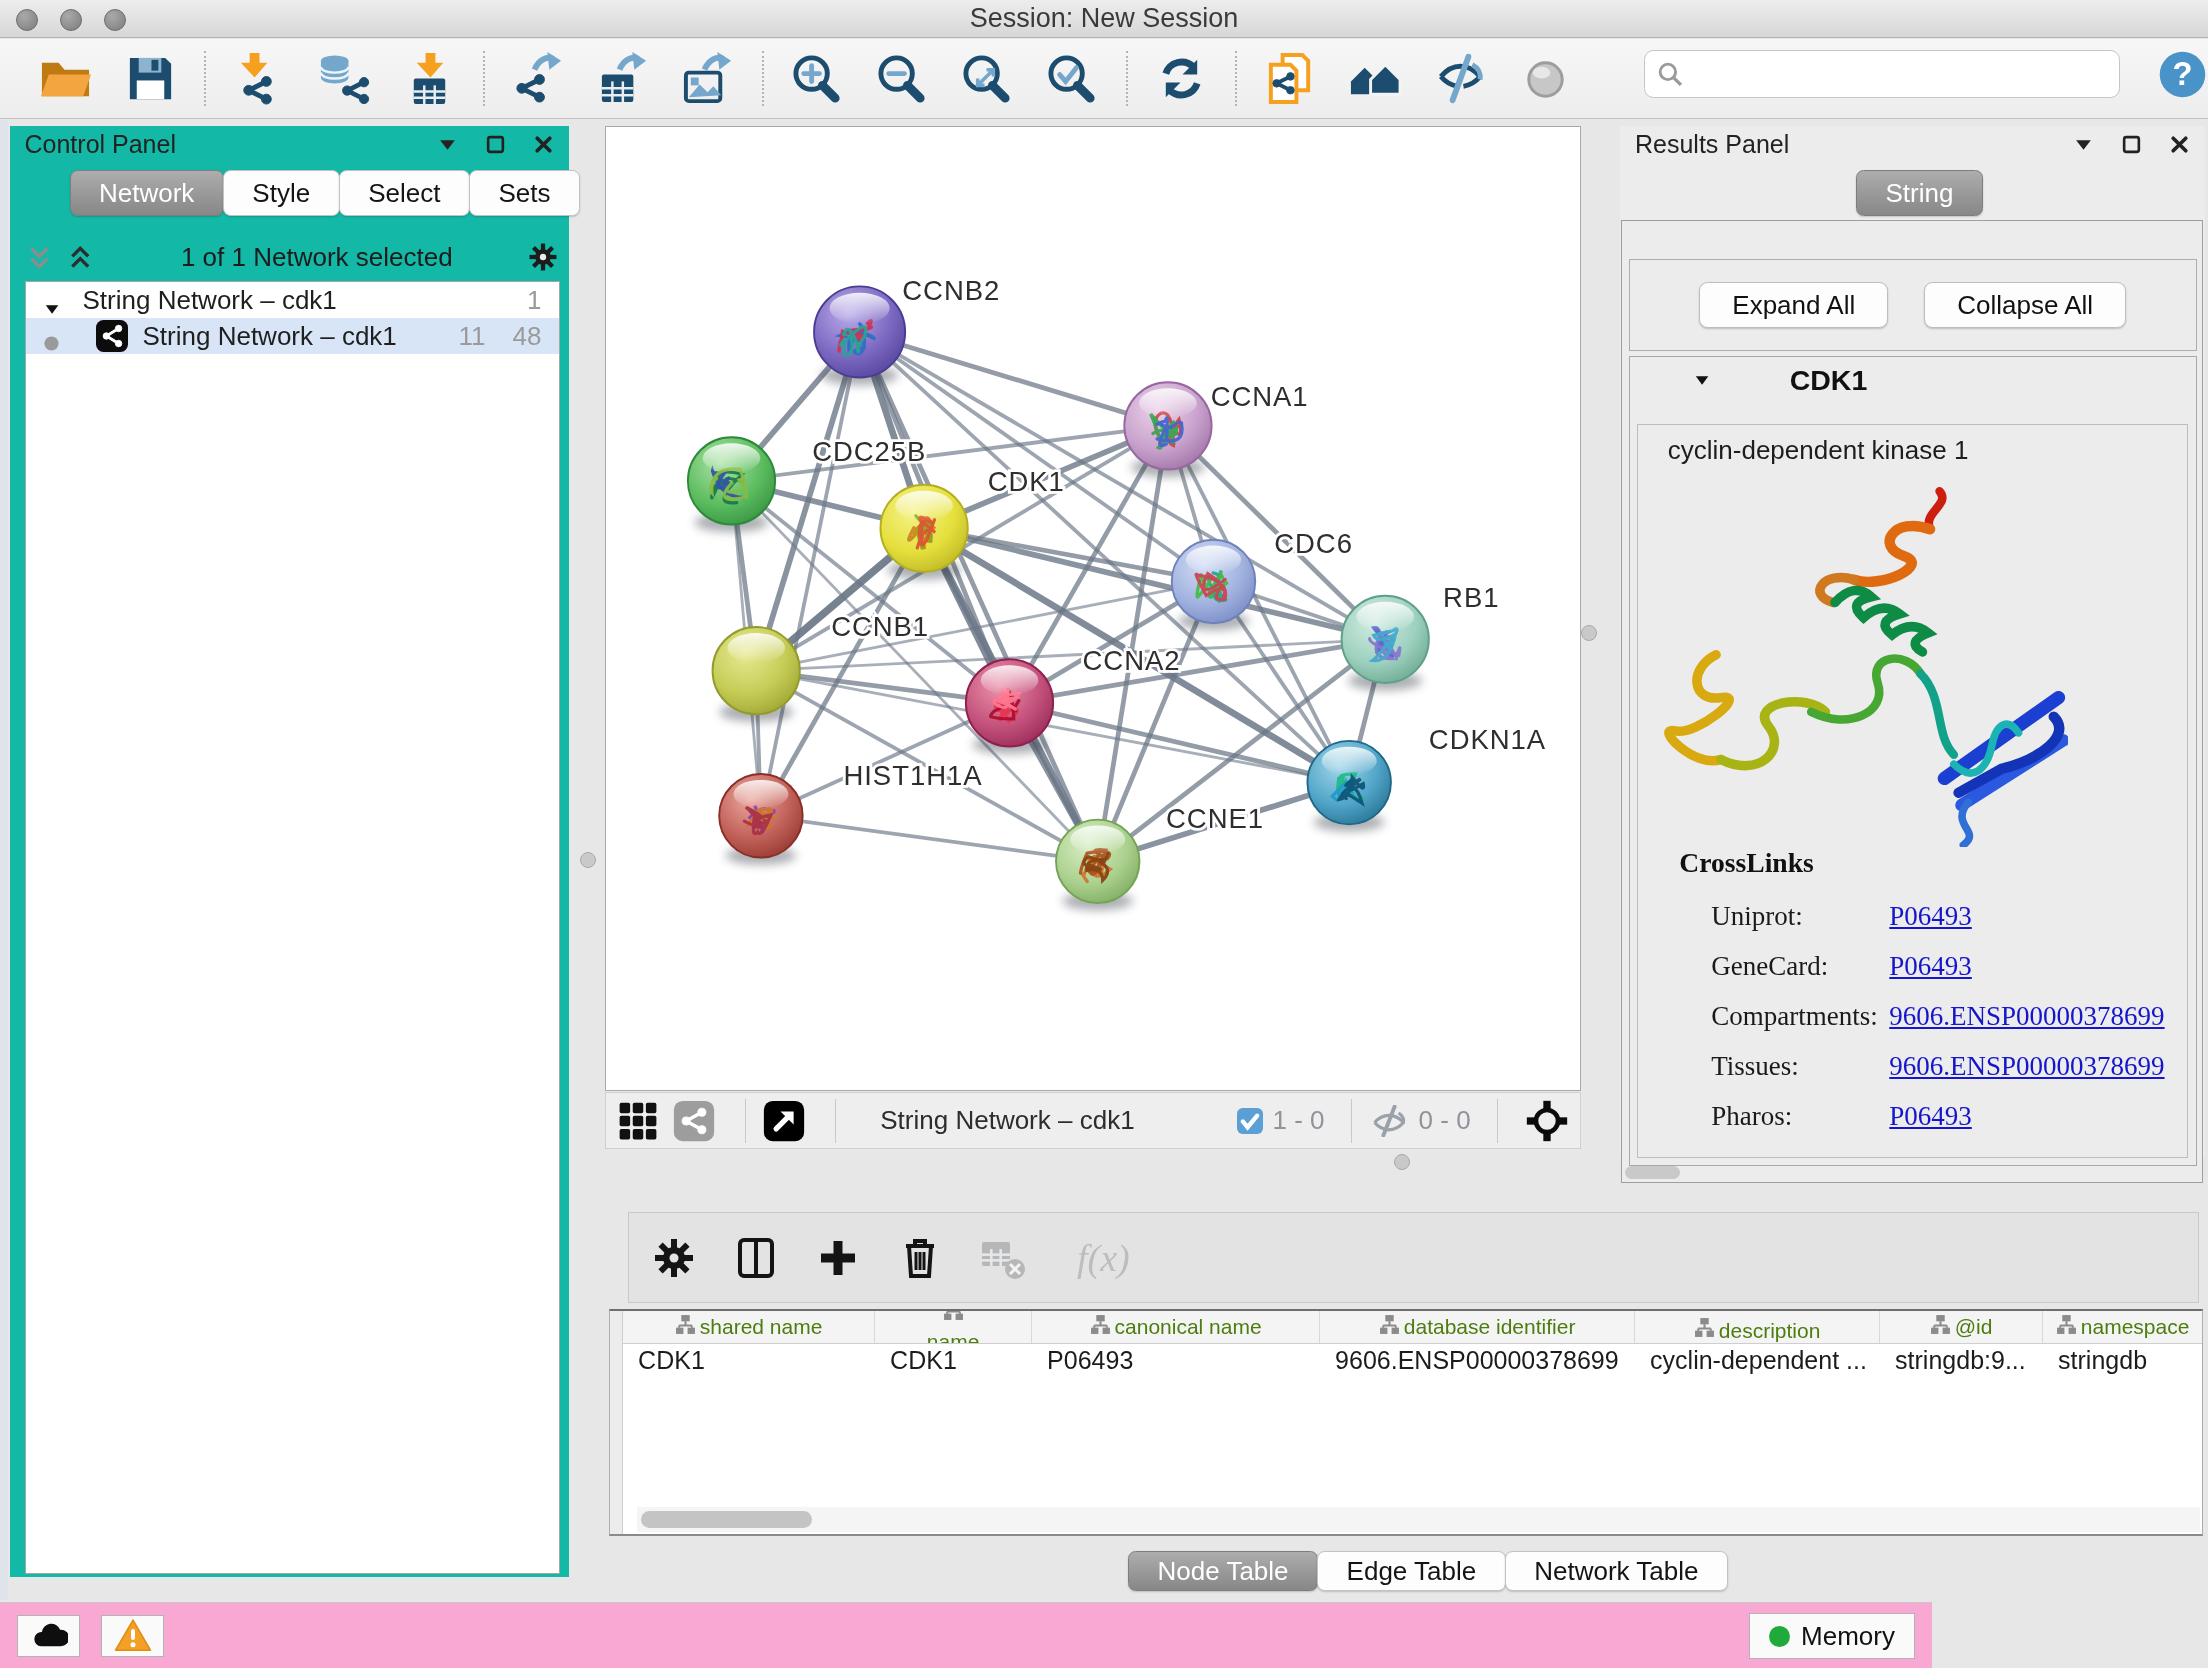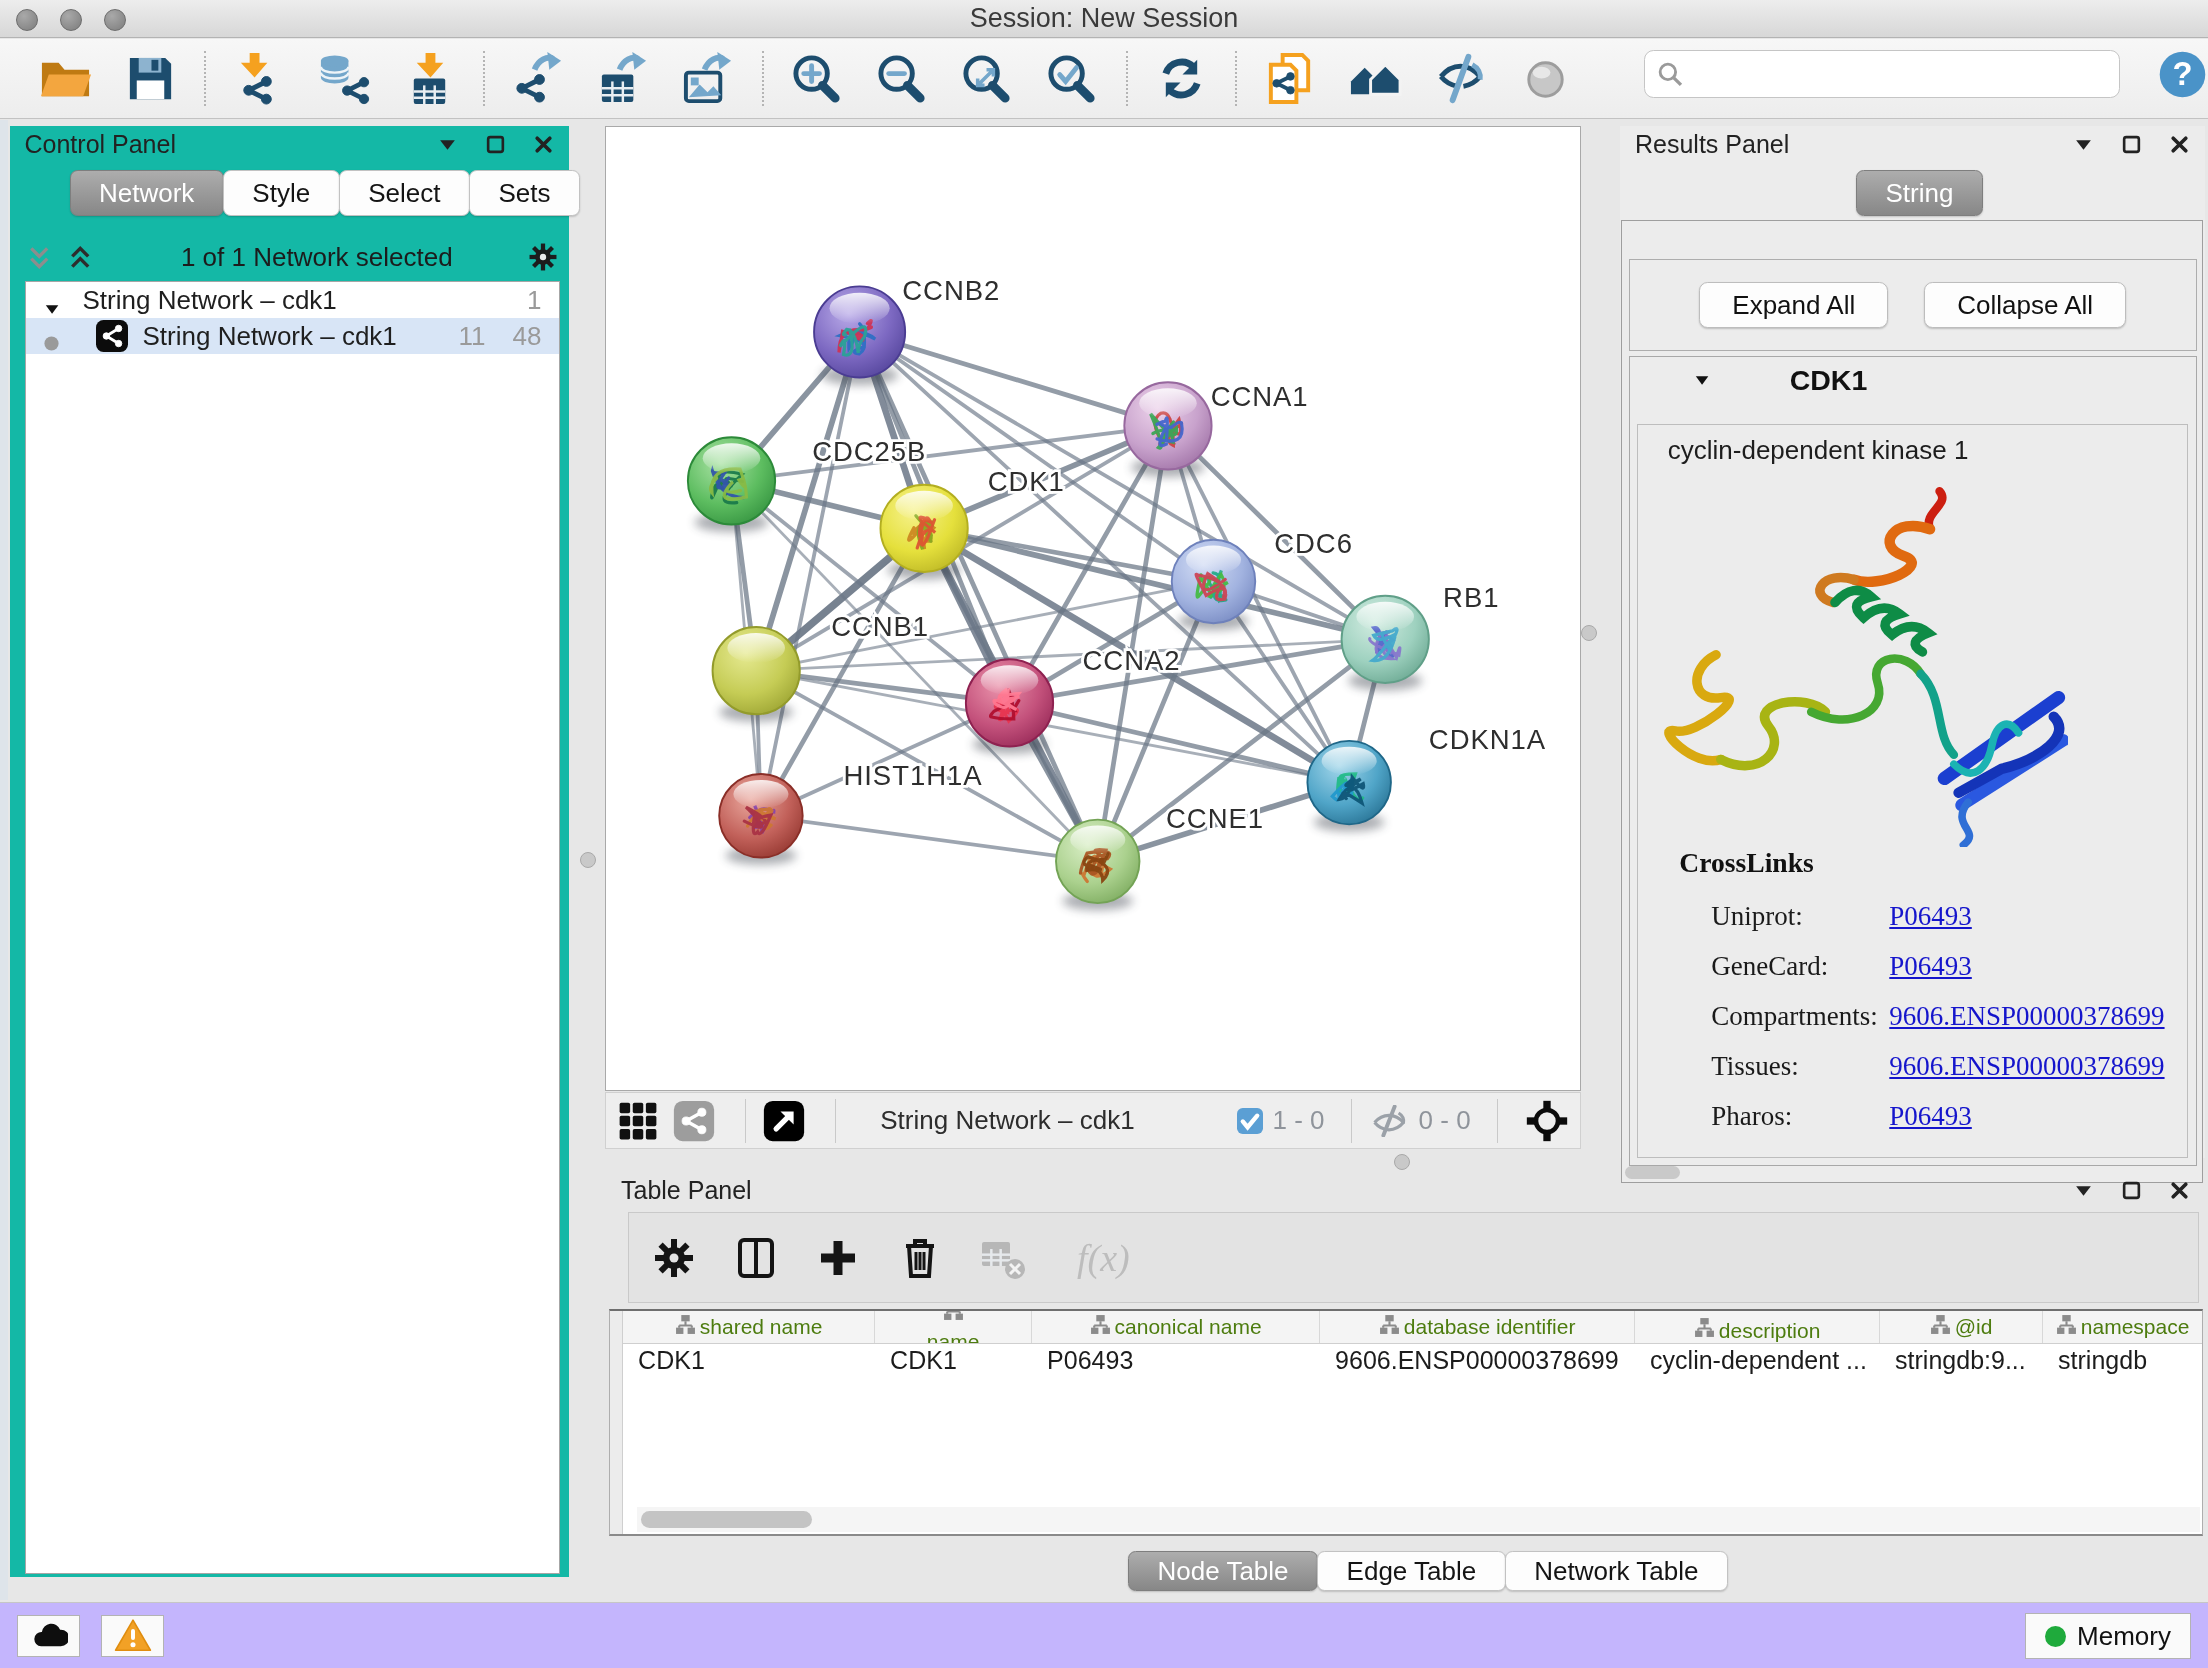--- a/index.html
+++ b/index.html
@@ -141,22 +141,22 @@
   .trow { display:flex; height:32px; }
   .td { font-size:25px; color:#1c1c1c; padding-left:15px; display:flex; align-items:center;
     overflow:hidden; white-space:nowrap; flex:none; cursor:pointer; }
   .hscroll { position:absolute; left:14.3px; right:1.9px; bottom:1.9px; height:25px; background:#f5f5f5; }
   .hthumb { position:absolute; left:3.8px; top:3.8px; width:171px; height:17px;
     background:#c4c4c4; border-radius:8.6px; cursor:pointer; }
   .tp-tabs { position:absolute; top:379px; left:524px; display:flex; }
   .tp-tabs .tab { height:40px; font-size:26px; }
 
   
-  .statusbar { position:absolute; left:0; top:1602px; width:2208px; height:67px;
-    background:#c4b5fd; border-top:1.9px solid #c6c6c6; display:flex; align-items:center;
+  .statusbar { position:absolute; left:0; top:1602px; width:1932px; height:67px;
+    background:#f9a8d4; border-top:1.9px solid #c6c6c6; display:flex; align-items:center;
     padding:0 17px; gap:21px; }
   .sb-btn { width:63px; height:42px; background:#fafafa; border:1.9px solid #b3b3b3;
     display:flex; align-items:center; justify-content:center; cursor:pointer; }
   .sb-btn svg { width:38px; height:38px; }
   .memory-btn { margin-left:auto; height:46px; padding:0 19px; background:#fafafa;
     border:1.9px solid #b3b3b3; display:flex; align-items:center; gap:11.4px;
     font-size:26px; color:#111; cursor:pointer; }
   .mem-dot { width:21px; height:21px; border-radius:50%; }
 
   .handle { position:absolute; width:16px; height:16px; border-radius:50%;
@@ -880,40 +880,20 @@
               <span class="v">P06493</span>
             </div>
           </div>
       </div>
     </div>
     <div class="res-nub"></div>
   </div>
 </div>
 
 <div class="table-panel">
-  <div class="panel-title-row" style="padding-left:16px;">
-    <span>Table Panel</span>
-    <span class="panel-controls" id="tbl-controls">
-        <span class="pc-icon">
-          <svg viewBox="0 0 20 20">
-            <path d="M3 6h14l-7 9z" fill="#222"></path>
-          </svg>
-        </span>
-        <span class="pc-icon">
-          <svg viewBox="0 0 20 20">
-            <rect x="3" y="3" width="14" height="14" rx="2" fill="none" stroke="#222" stroke-width="2.5"></rect>
-          </svg>
-        </span>
-        <span class="pc-icon">
-          <svg viewBox="0 0 20 20">
-            <path d="M4 4l12 12M16 4L4 16" stroke="#222" stroke-width="3.5" stroke-linecap="round"></path>
-          </svg>
-        </span>
-      </span>
-  </div>
   <div class="tp-toolbar" id="tp-toolbar">
       <span class="tp-icon"><svg viewBox="0 0 48 48">
           <g stroke="#141414" stroke-width="6">
             <line x1="24" y1="24" x2="43" y2="24"></line>
             <line x1="24" y1="24" x2="37.435028842544405" y2="37.4350288425444"></line>
             <line x1="24" y1="24" x2="24" y2="43"></line>
             <line x1="24" y1="24" x2="10.564971157455599" y2="37.435028842544405"></line>
             <line x1="24" y1="24" x2="5" y2="24.000000000000004"></line>
             <line x1="24" y1="24" x2="10.564971157455593" y2="10.564971157455599"></line>
             <line x1="24" y1="24" x2="23.999999999999996" y2="5"></line>

